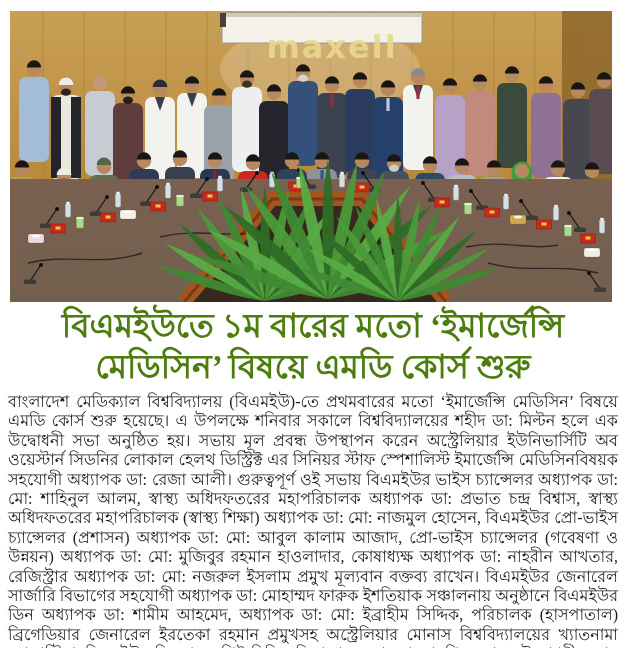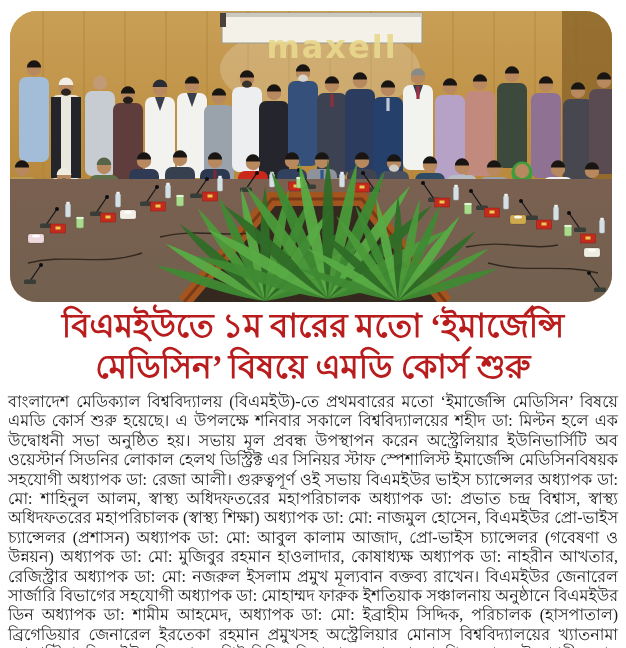--- a/index.html
+++ b/index.html
@@ -1,22 +1,22 @@
 <!DOCTYPE html>
 <html><head>
 <meta charset="utf-8">
 <style>
   html,body{margin:0;padding:0;background:#ffffff;}
   .page{position:relative;width:626px;height:648px;background:#ffffff;overflow:hidden;
         font-family:"Liberation Serif",serif;}
   .photo-wrap{position:absolute;left:10px;top:11px;width:602px;height:291px;
-        background:#c2944a;overflow:hidden;border-radius:27px;}
+        background:#c2944a;overflow:hidden;}
   .photo-wrap svg{display:block;}
   .headline{position:absolute;left:0;top:306px;width:626px;text-align:center;
-        font-weight:bold;font-size:33px;line-height:41px;color:#b91c1c;
+        font-weight:bold;font-size:33px;line-height:41px;color:#4d7c0f;
         letter-spacing:0px;}
   .body-text{position:absolute;left:8px;top:392px;width:610px;
         font-size:16px;line-height:19.4px;color:#1c1c1c;text-align:justify;
         font-family:"Liberation Serif",serif;}
   .maxell{font-family:"DejaVu Sans",sans-serif;font-weight:bold;letter-spacing:2px;}
 </style>
 </head>
 <body>
 
 <div class="page">

